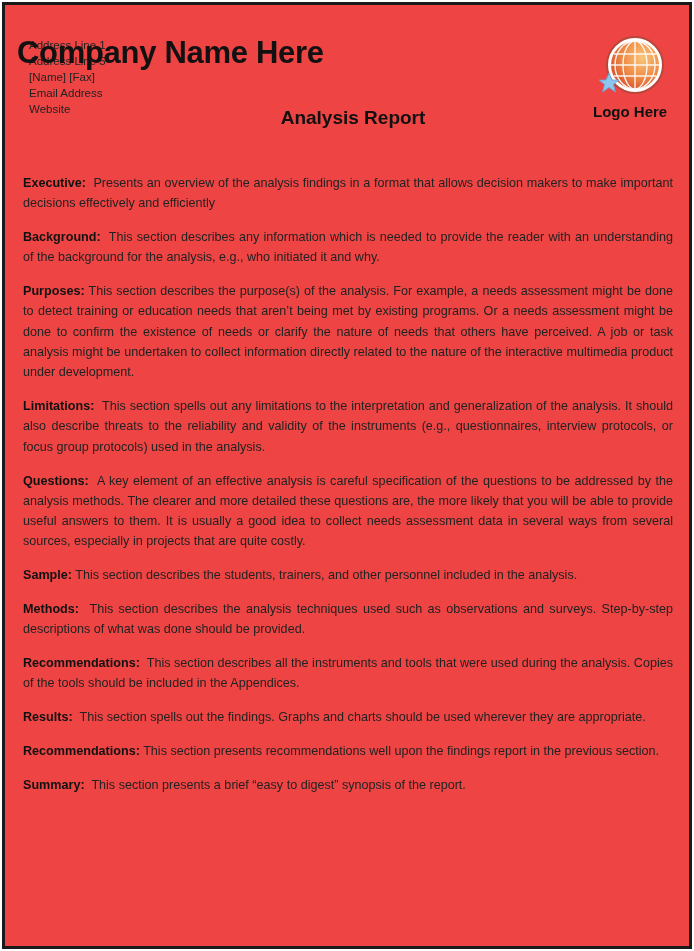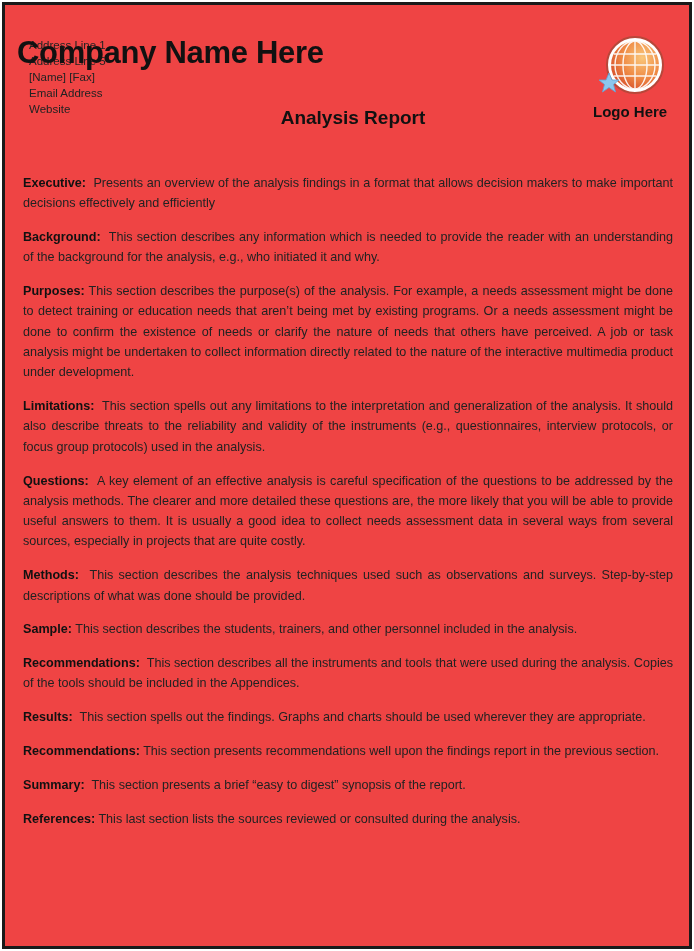--- a/index.html
+++ b/index.html
@@ -72,21 +72,20 @@
     <polygon points="12,38 15,45 22,45 16.5,49.5 18.5,57 12,52.5 5.5,57 7.5,49.5 2,45 9,45" fill="#8cc6ee" stroke="#5fa3d6" stroke-width="0.8"></polygon>
   </svg>
   <div class="logo-text">Logo Here</div>
 
   <div class="body">
     <p class="section"><span class="label">Executive:</span>&nbsp; <span>Presents an overview of the analysis findings in a format that allows decision makers to make important decisions effectively and efficiently</span></p>
     <p class="section"><span class="label">Background:</span>&nbsp; <span>This section describes any information which is needed to provide the reader with an understanding of the background for the analysis, e.g., who initiated it and why.</span></p>
     <p class="section"><span class="label">Purposes:</span> <span>This section describes the purpose(s) of the analysis.  For example, a needs assessment might be done to detect training or education needs that aren’t being met by existing programs.  Or a needs assessment might be done to confirm the existence of needs or clarify the nature of needs that others have perceived.  A job or task analysis might be undertaken to collect information directly related to the nature of the interactive multimedia product under development.</span></p>
     <p class="section"><span class="label">Limitations:</span>&nbsp; <span>This section spells out any limitations to the interpretation and generalization of the analysis.  It should also describe threats to the reliability and validity of the instruments (e.g., questionnaires, interview protocols, or focus group protocols) used in the analysis.</span></p>
     <p class="section"><span class="label">Questions:</span>&nbsp; <span>A key element of an effective analysis is careful specification of the questions to be addressed by the analysis methods.  The clearer and more detailed these questions are, the more likely that you will be able to provide useful answers to them.  It is usually a good idea to collect needs assessment data in several ways from several sources, especially in projects that are quite costly.</span></p>
+    <p class="section"><span class="label">Sample:</span> <span>This section describes the students, trainers, and other personnel included in the analysis.</span></p>
     <p class="section"><span class="label">Methods:</span>&nbsp; <span>This section describes the analysis techniques used such as observations and surveys.  Step-by-step descriptions of what was done should be provided.</span></p>
-    <p class="section"><span class="label">Sample:</span> <span>This section describes the students, trainers, and other personnel included in the analysis.</span></p>
     <p class="section"><span class="label">Recommendations:</span>&nbsp; <span>This section describes all the instruments and tools that were used during the analysis. Copies of the tools should be included in the Appendices.</span></p>
     <p class="section"><span class="label">Results:</span>&nbsp; <span>This section spells out the findings.  Graphs and charts should be used wherever they are appropriate.</span></p>
     <p class="section"><span class="label">Recommendations:</span> <span>This section presents recommendations well upon the findings report in the previous section.</span></p>
     <p class="section"><span class="label">Summary:</span>&nbsp; <span>This section presents a brief “easy to digest” synopsis of the report.</span></p>
-    <p class="section"><span class="label">References:</span> <span>This last section lists the sources reviewed or consulted during the analysis.</span></p>
   </div>
 </div>
 
 </body></html>

